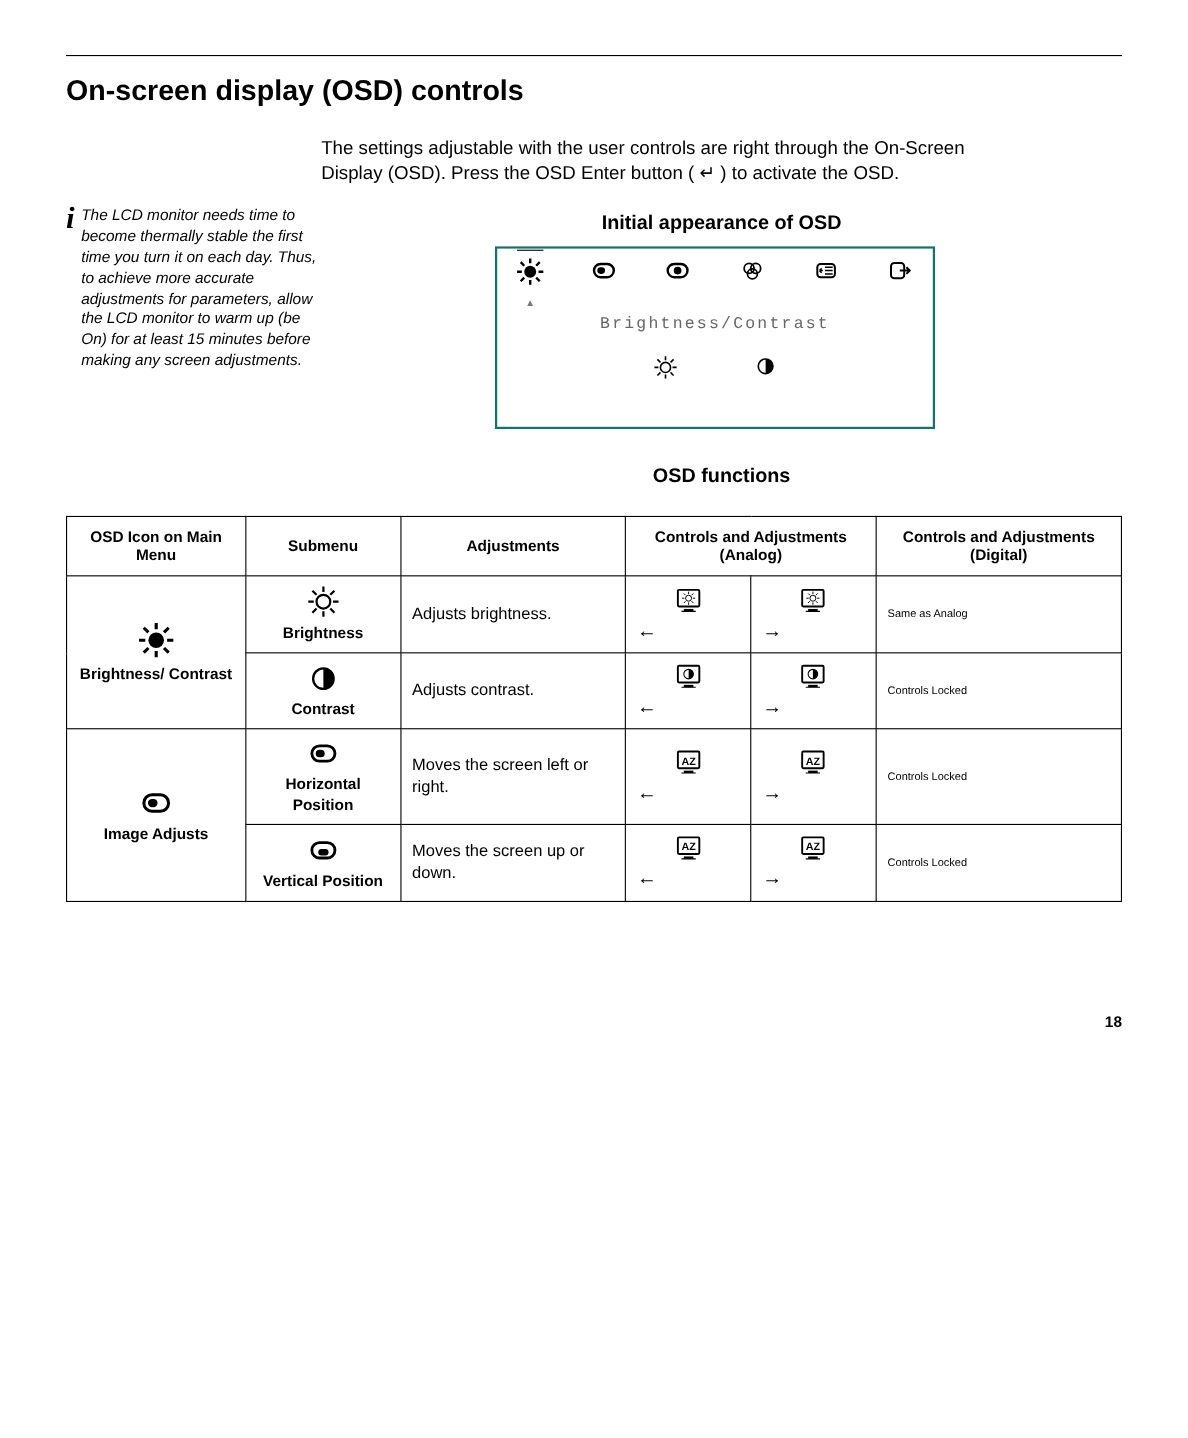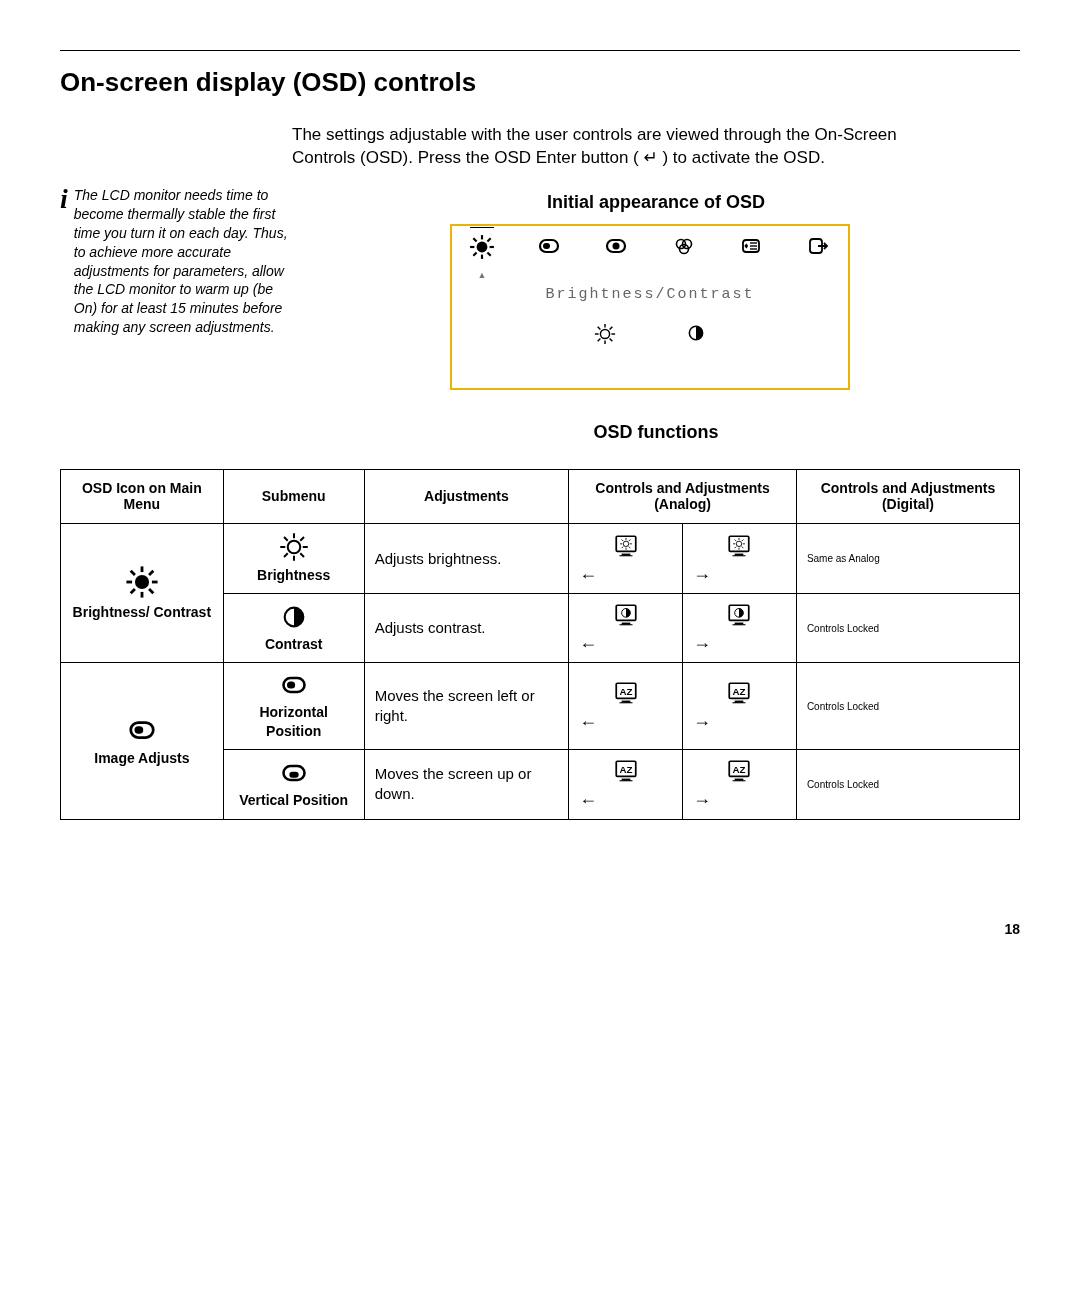--- a/index.html
+++ b/index.html
@@ -39,21 +39,21 @@
     font-style: italic;
     margin-right: 6px;
     margin-top: -6px;
   }
 
   h2 { font-size: 18px; font-weight: bold; margin: 2px 0 10px 0; text-align: center; }
   h2.osd-fn { margin-top: 30px; }
 
   
   .osd-panel {
-    border: 2px solid #eab308;
+    border: 2px solid #0f766e;
     width: 400px;
     margin: 4px 0 0 158px;
     padding: 0;
   }
   .osd-tabs {
     display: flex;
     justify-content: space-between;
     padding: 8px 10px 4px 10px;
   }
   .osd-tab { width:40px; text-align:center; }
@@ -196,21 +196,21 @@
   </defs>
 </svg>
 
 <div class="hr-top"></div>
 
 <h1>On-screen display (OSD) controls</h1>
 
 <div class="intro-row">
   <div class="left-gutter"></div>
   <div class="right-col">
-    <p class="intro-para">The settings adjustable with the user controls are viewed through the On-Screen Controls (OSD). Press the OSD Enter button ( ↵ ) to activate the OSD.</p>
+    <p class="intro-para">The settings adjustable with the user controls are right through the On-Screen Display (OSD). Press the OSD Enter button ( ↵ ) to activate the OSD.</p>
   </div>
 </div>
 
 <div class="intro-row">
   <div class="left-gutter">
     <div class="note-block">
       <span class="note-i">i</span>
       <span>The LCD monitor needs time to become thermally stable the first time you turn it on each day. Thus, to achieve more accurate adjustments for parameters, allow the LCD monitor to warm up (be On) for at least 15 minutes before making any screen adjustments.</span>
     </div>
   </div>

